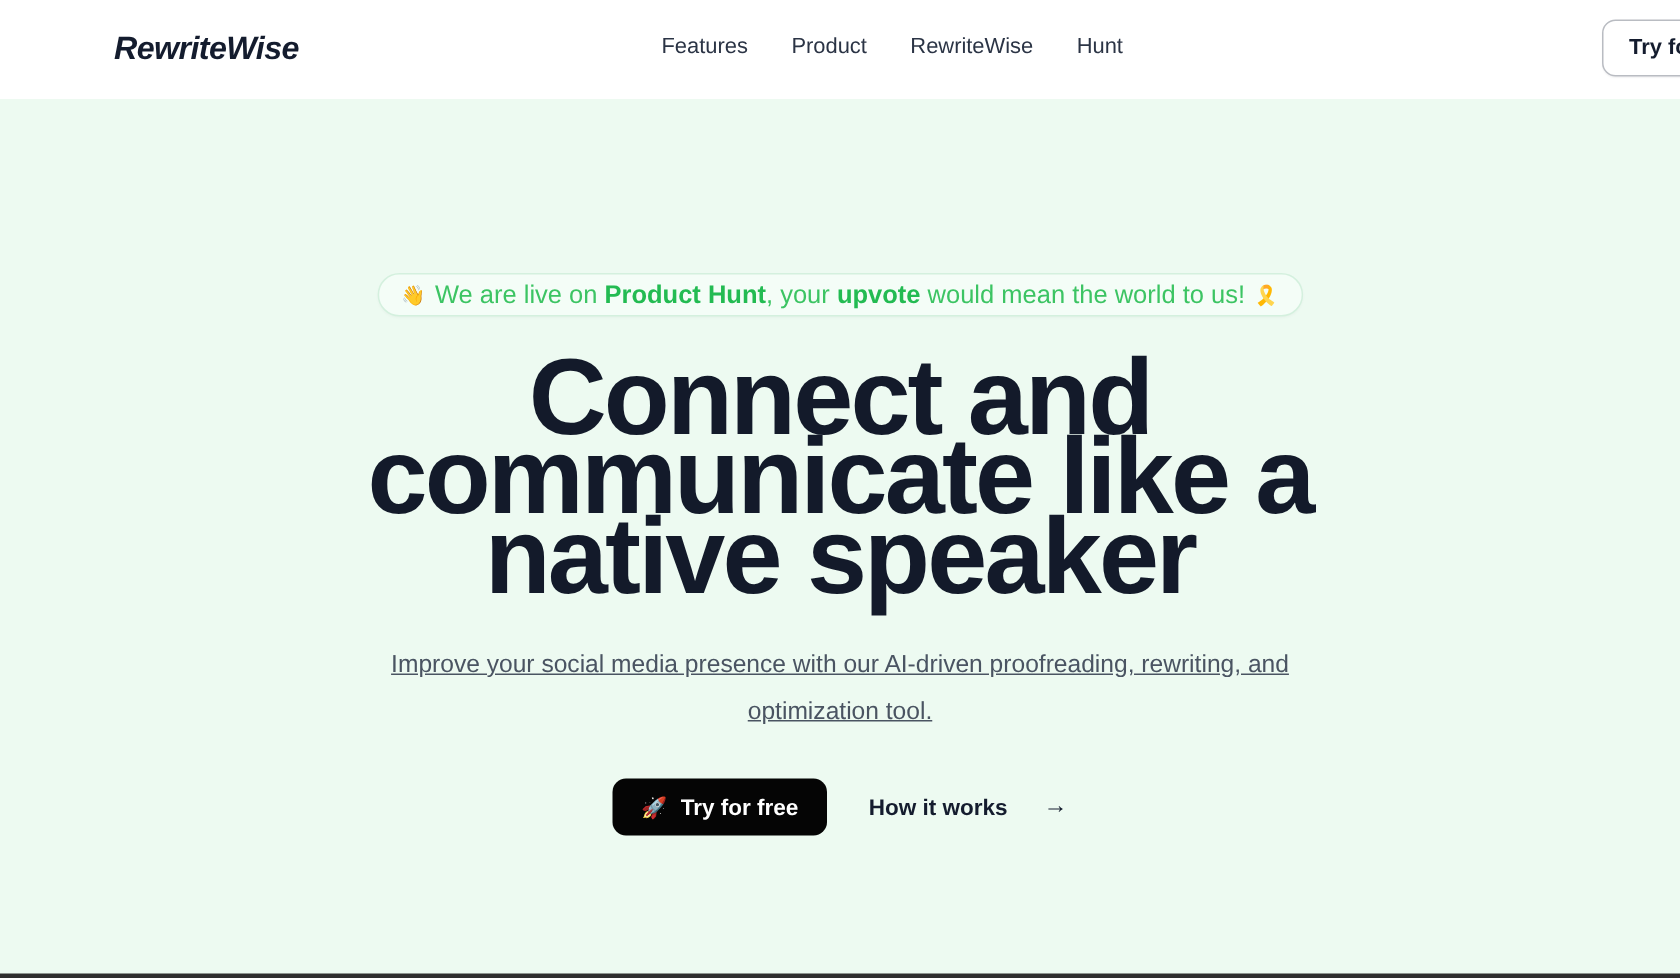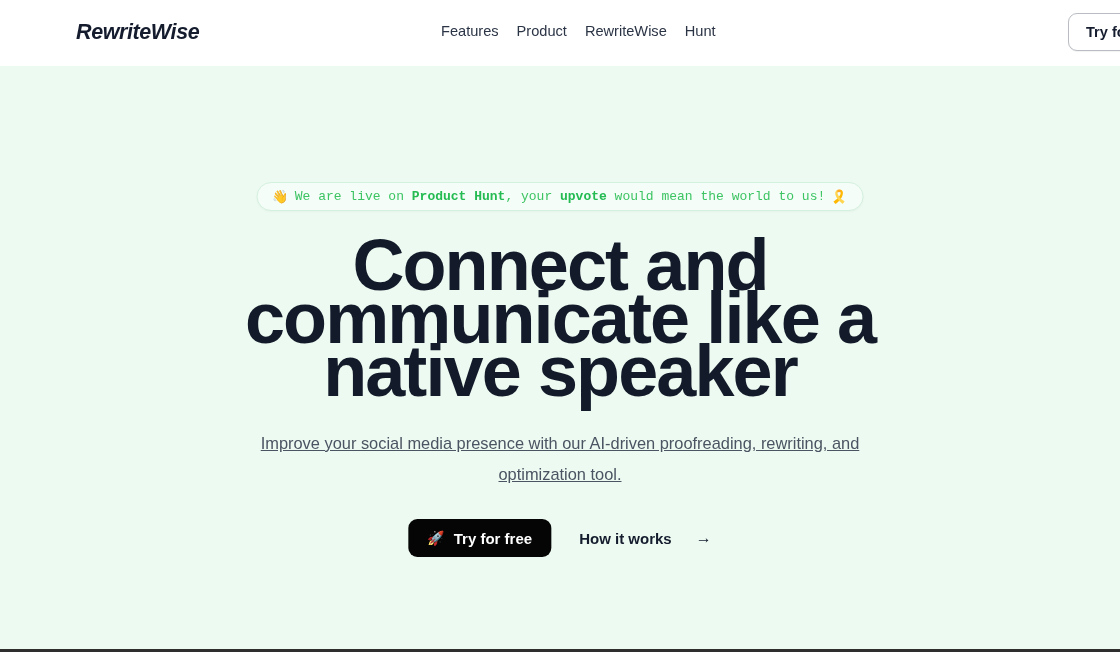--- a/index.html
+++ b/index.html
@@ -52,21 +52,21 @@
     white-space: nowrap;
     cursor: pointer;
     font-style: italic;
   }
 
   .nav-links {
     position: absolute;
     left: 441px;
     top: 21px;
     display: flex;
-    gap: 18px;
+    gap: 29px;
   }
 
   .nav-link {
     font-size: 14.6px;
     font-weight: 400;
     color: #2b3445;
     line-height: 20px;
     white-space: nowrap;
     cursor: pointer;
     text-decoration: none;
@@ -115,26 +115,25 @@
     gap: 0;
     background: #f4fdf7;
     border: 1px solid #d4f0de;
     border-radius: 999px;
     white-space: nowrap;
     cursor: pointer;
     box-shadow: 0 1px 2px rgba(16,24,40,0.03);
   }
 
   .announce-text {
-    font-size: 13px;
+    font-size: 17px;
     line-height: 18px;
     color: #3cc463;
     font-weight: 400;
     white-space: nowrap;
-    font-family: Liberation Mono, monospace;
   }
 
   .announce-text b {
     font-weight: 700;
     color: #23bb52;
   }
 
   .announce-emoji {
     font-size: 13px;
     line-height: 18px;

